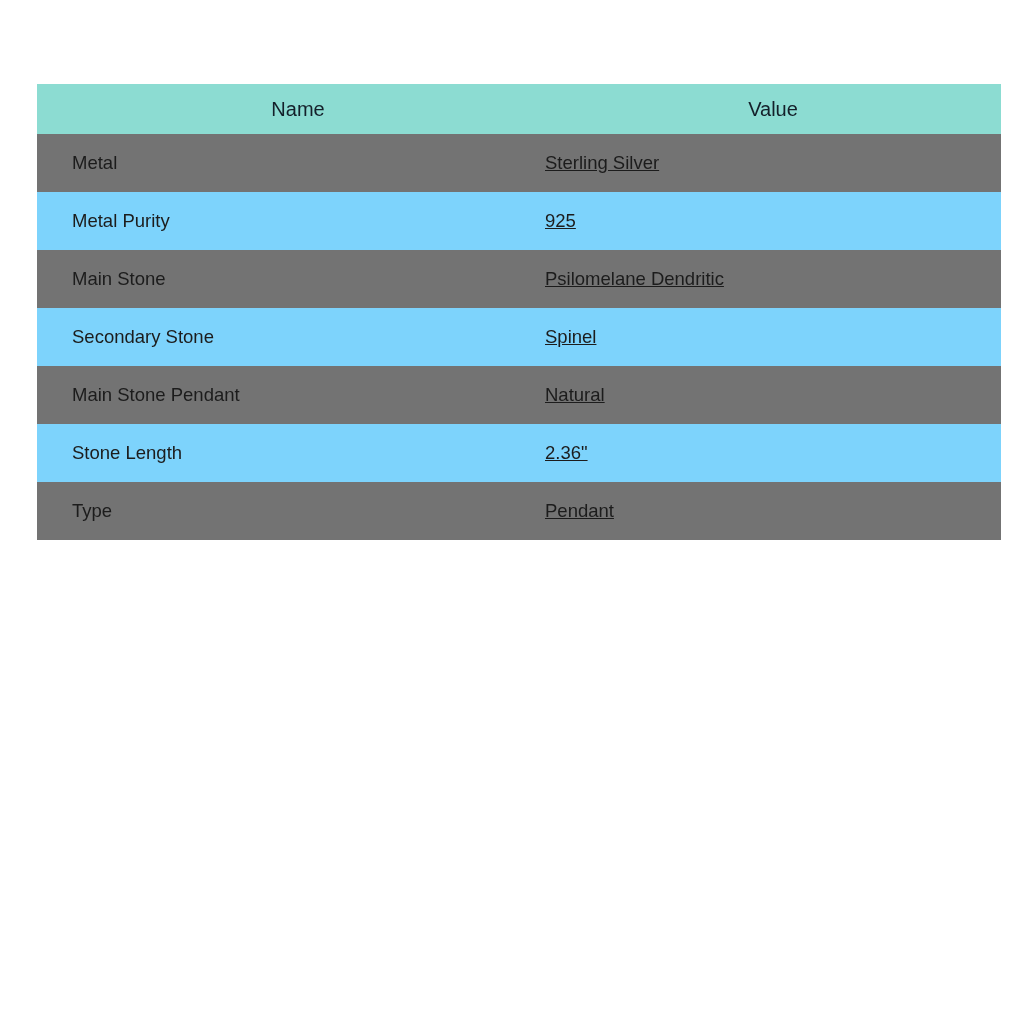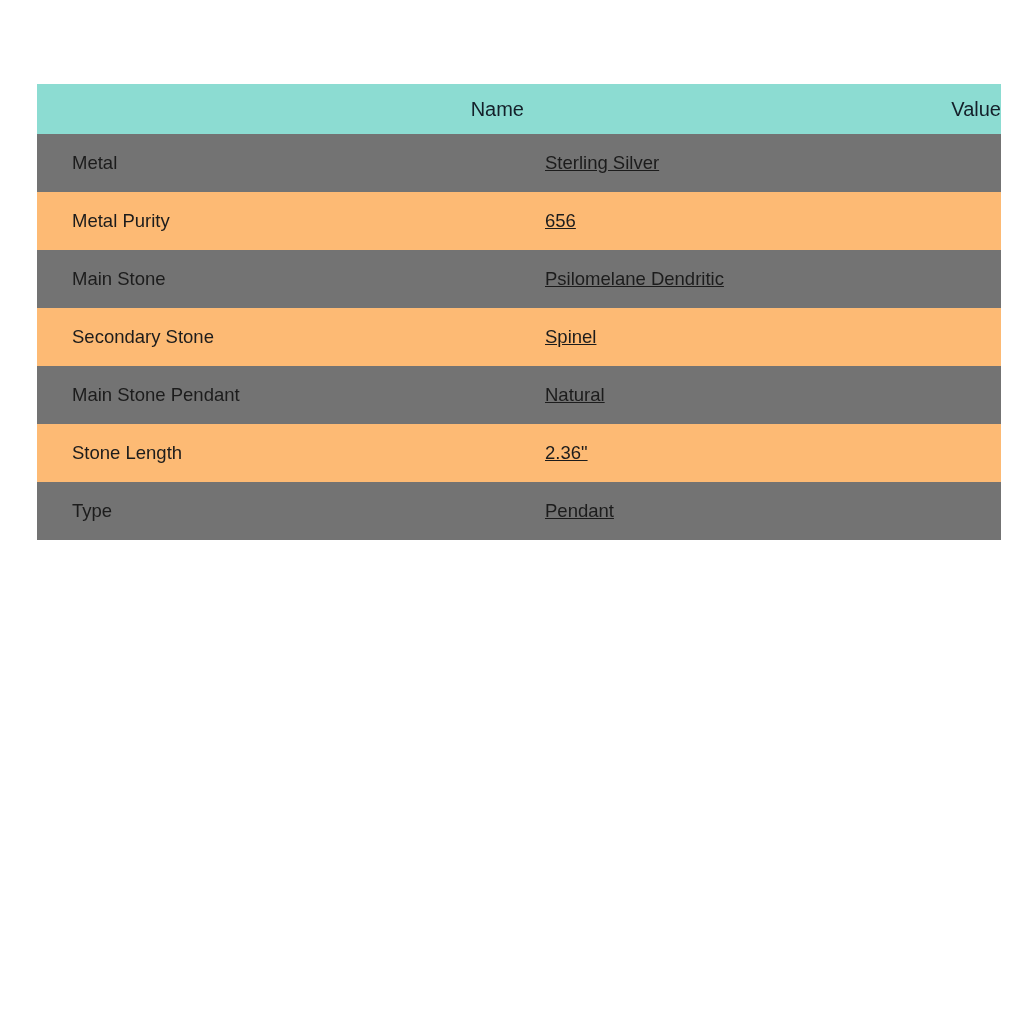--- a/index.html
+++ b/index.html
@@ -26,21 +26,21 @@
     top: 84px;
     width: 964px;
     border-collapse: collapse;
     table-layout: fixed;
   }
   .spec-table col.col-name { width: 487px; }
   .spec-table col.col-value { width: 477px; }
 
   .spec-table th {
     background: #8cdcd2;
-    text-align: right;
+    text-align: center;
     font-weight: normal;
     font-size: 20px;
     color: #14202a;
     padding: 14px 0 14px 35px;
     height: 22px;
     line-height: 22px;
   }
   .spec-table th.value-head {
     padding-left: 21px;
     margin-top: 12px;
@@ -55,21 +55,21 @@
     border: none;
   }
   .spec-table td.value-cell {
     padding-left: 21px;
     text-decoration: underline;
   }
   .spec-table tbody tr.odd-row td {
     background: #737373;
   }
   .spec-table tbody tr.even-row td {
-    background: #fdba74;
+    background: #7dd3fc;
   }
 </style>
 </head>
 <body>
 
 <div class="page">
   <table class="spec-table">
     <colgroup>
       <col class="col-name">
       <col class="col-value">
@@ -80,21 +80,21 @@
         <th class="value-head">Value</th>
       </tr>
     </thead>
     <tbody>
       <tr class="odd-row">
         <td class="name-cell">Metal</td>
         <td class="value-cell">Sterling Silver</td>
       </tr>
       <tr class="even-row">
         <td class="name-cell">Metal Purity</td>
-        <td class="value-cell">656</td>
+        <td class="value-cell">925</td>
       </tr>
       <tr class="odd-row">
         <td class="name-cell">Main Stone</td>
         <td class="value-cell">Psilomelane Dendritic</td>
       </tr>
       <tr class="even-row">
         <td class="name-cell">Secondary Stone</td>
         <td class="value-cell">Spinel</td>
       </tr>
       <tr class="odd-row">

